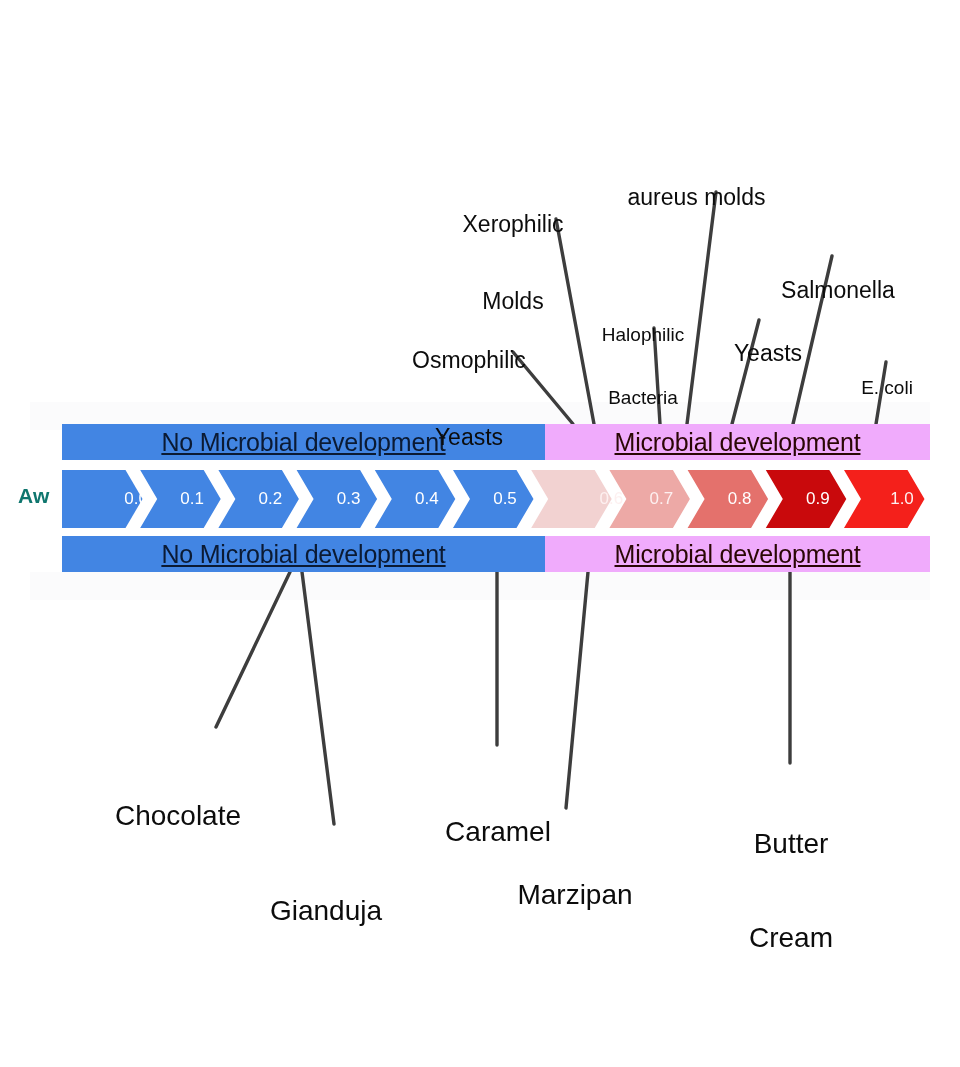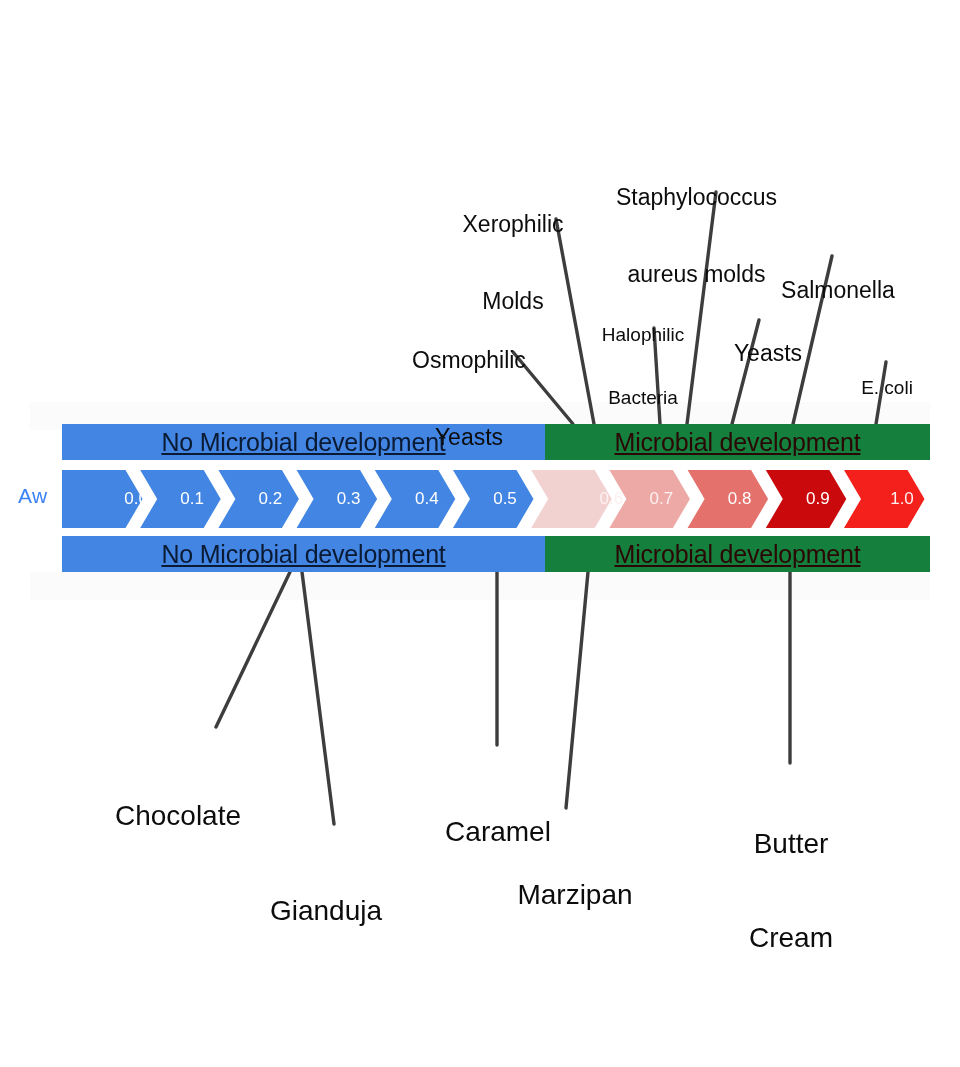--- a/index.html
+++ b/index.html
@@ -56,41 +56,41 @@
     justify-content: center;
     height: 100%;
     box-sizing: border-box;
   }
   .band-seg.neg {
     width: 483px;
     background: #4285e3;
   }
   .band-seg.pos {
     width: 385px;
-    background: #15803d;
+    background: #f0abfc;
     text-align: center;
   }
   .band-seg .band-label {
     font-size: 25px;
     line-height: 1;
     letter-spacing: -0.2px;
     white-space: nowrap;
     text-decoration: underline;
   }
   .band-seg.neg .band-label { color: #0b1a33; }
   .band-seg.pos .band-label { color: #2a0604; }
 
   
   .aw-label {
     position: absolute;
     left: 18px;
     top: 484px;
     font-size: 21px;
-    font-weight: normal;
-    color: #3b82f6;
+    font-weight: bold;
+    color: #0f766e;
     letter-spacing: 0.3px;
   }
 
   
   #chevrons {
     position: absolute;
     left: 62px;
     top: 470px;
     width: 875px;
     height: 58px;
@@ -214,21 +214,20 @@
     <div>Xerophilic</div>
     <div>Molds</div>
   </div>
 
   <div class="anno top-anno sm" style="left:578px; top:281px; width:130px;">
     <div>Halophilic</div>
     <div>Bacteria</div>
   </div>
 
   <div class="anno top-anno clip-host" style="left:600px; top:133px; width:193px;">
-    <div>Staphylococcus</div>
     <div>aureus molds</div>
   </div>
 
   <div class="anno top-anno" style="left:714px; top:289px; width:108px;">
     <div>Yeasts</div>
   </div>
 
   <div class="anno top-anno" style="left:762px; top:226px; width:152px;">
     <div>Salmonella</div>
   </div>

